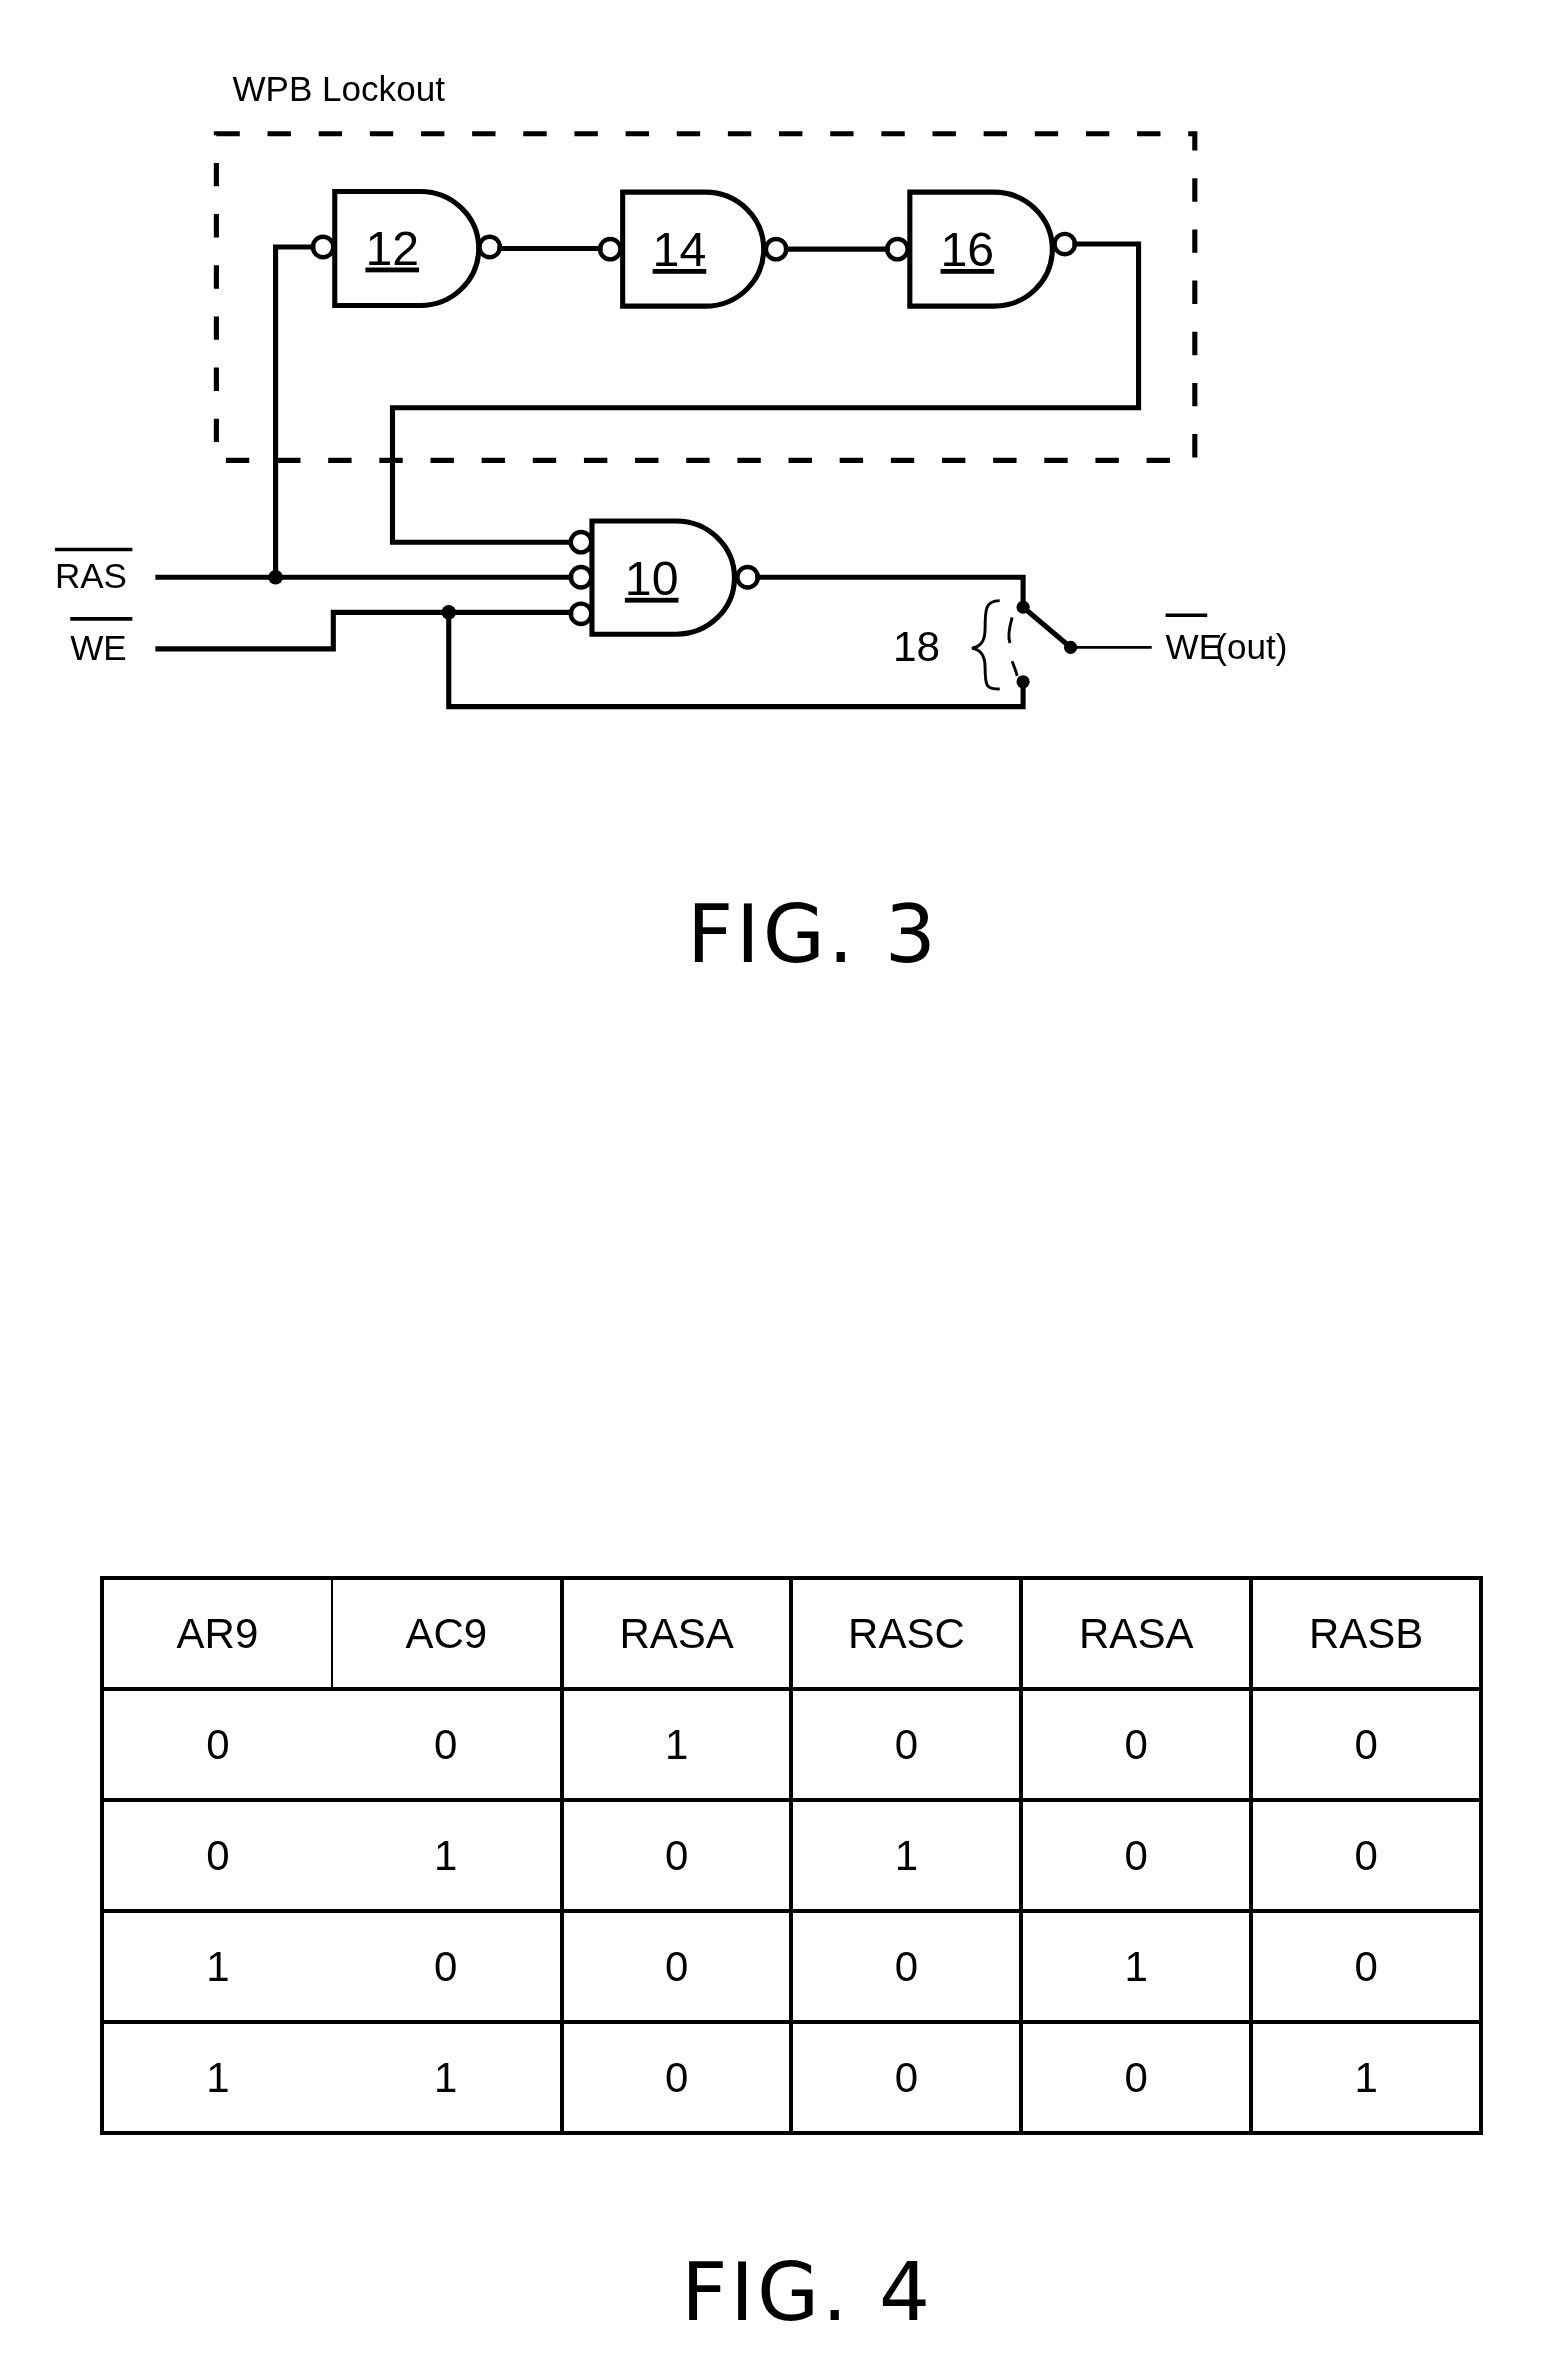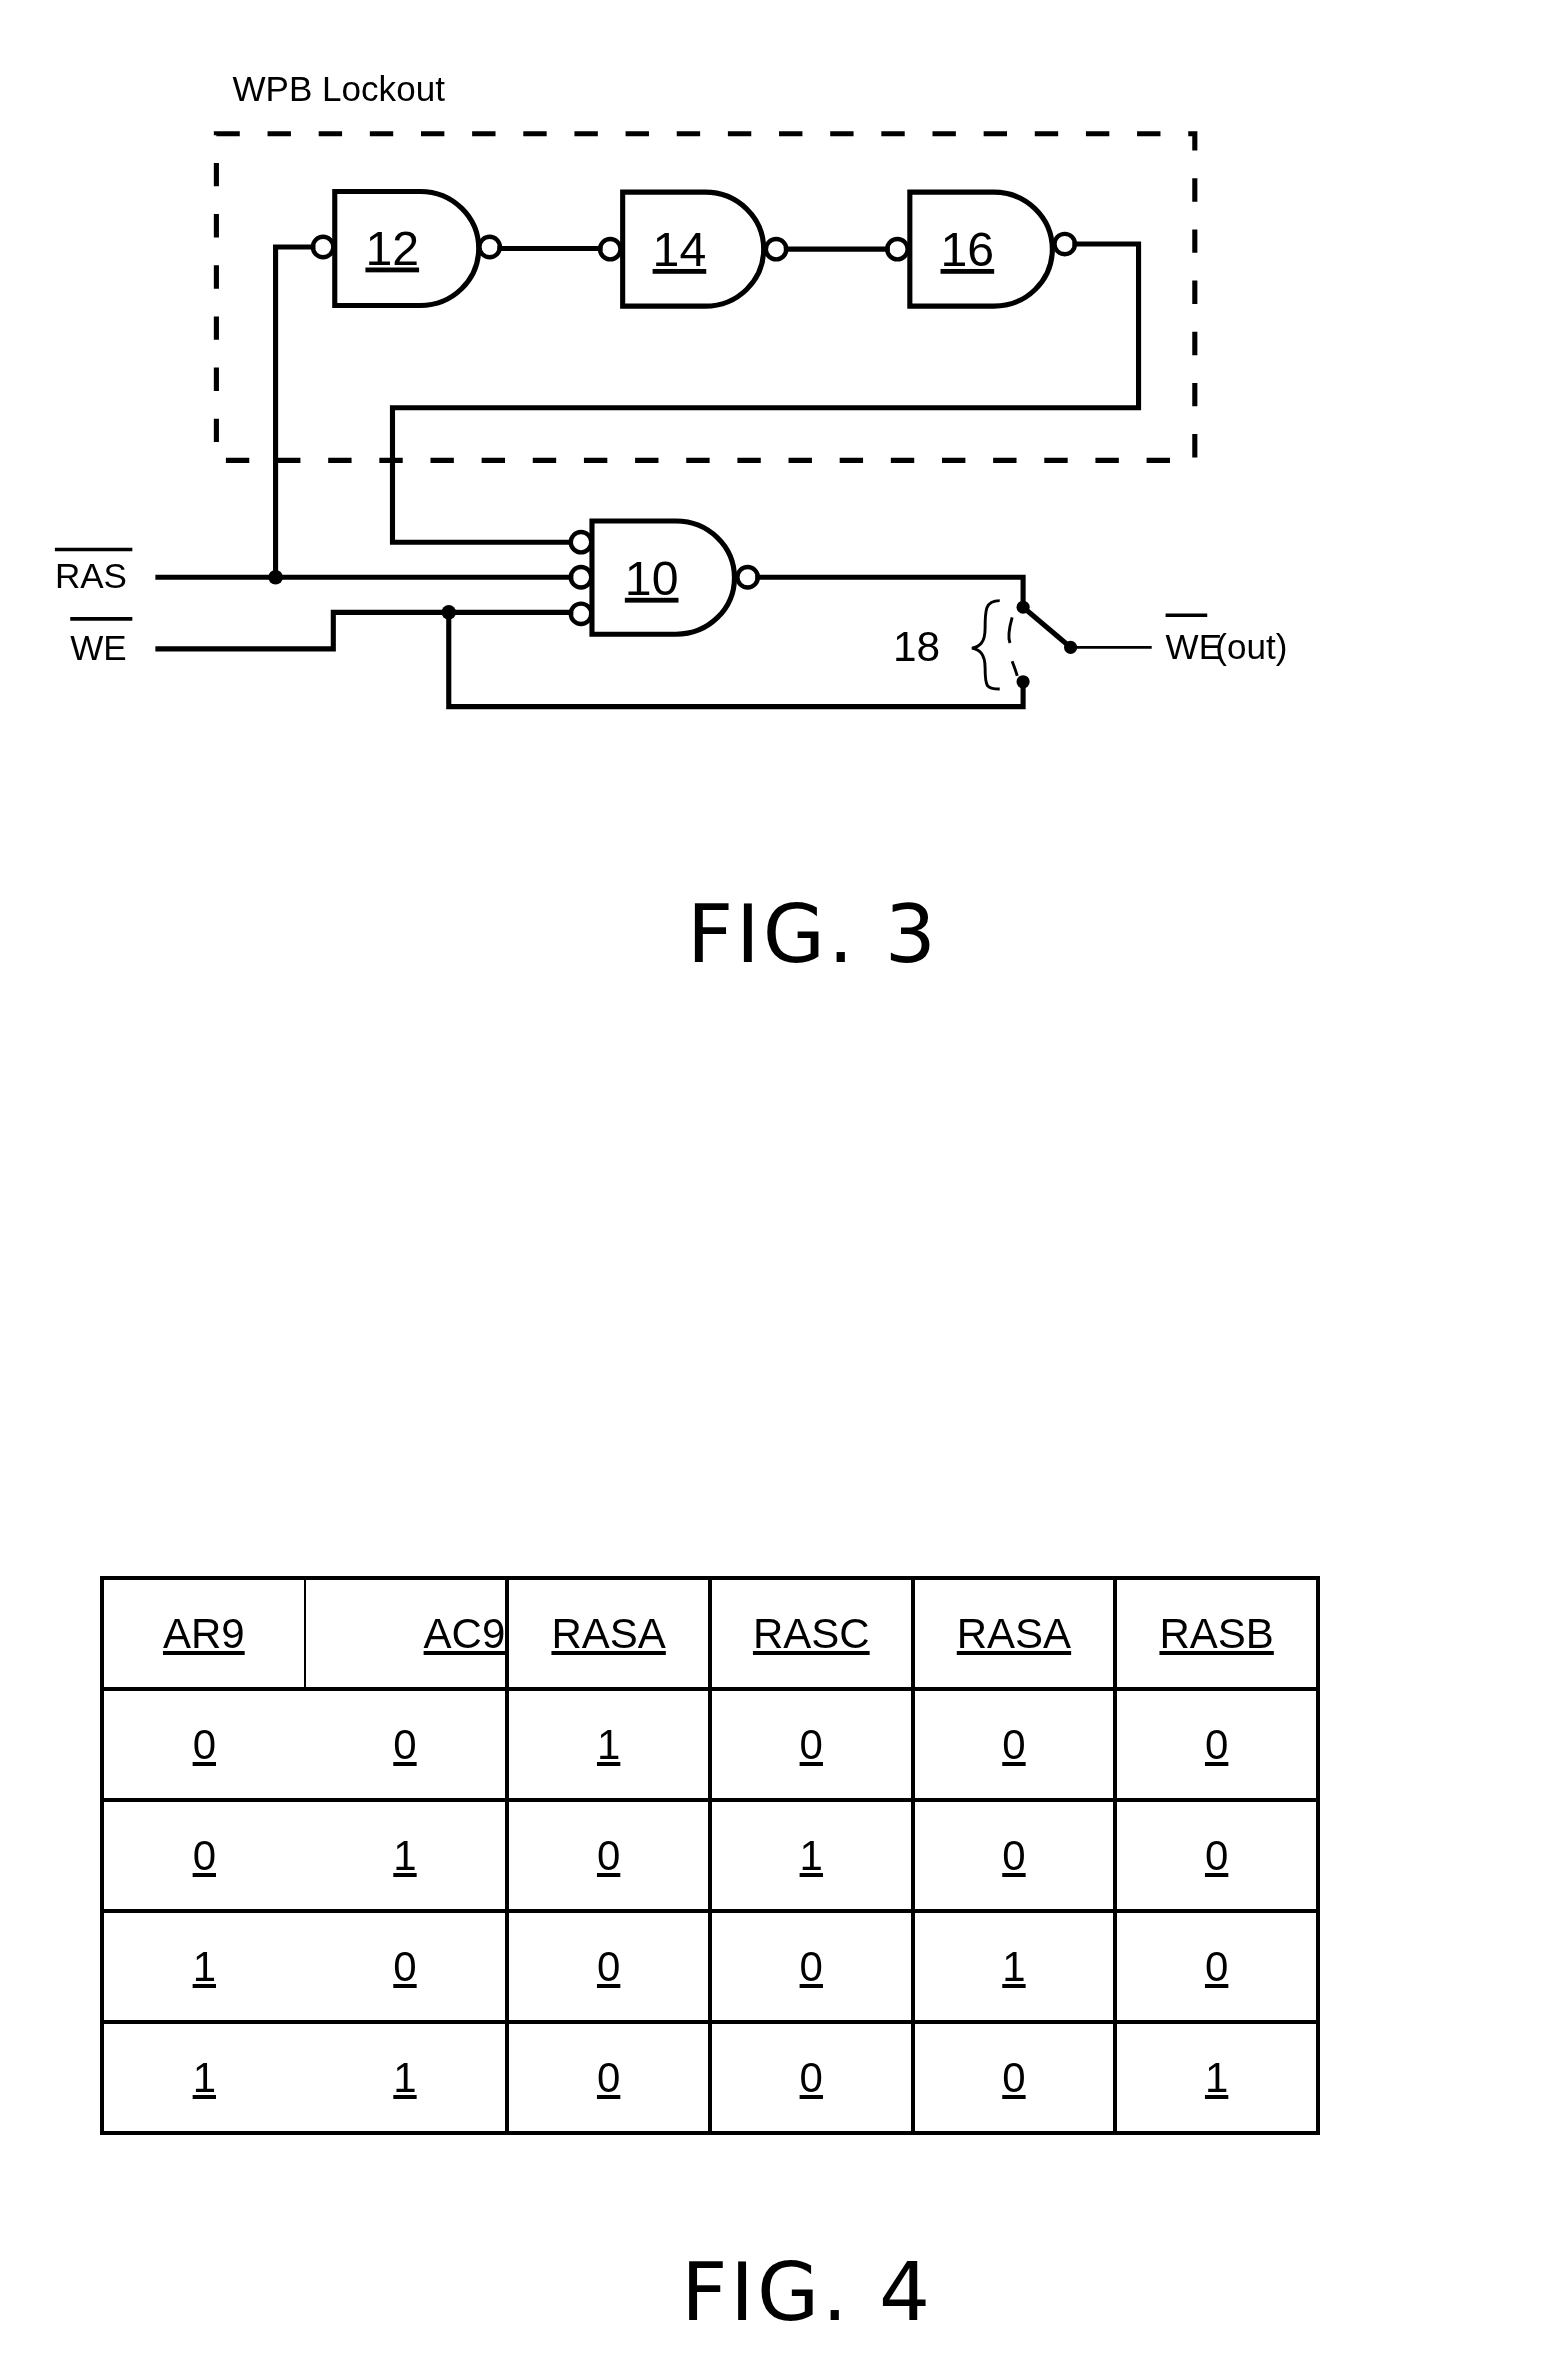--- a/index.html
+++ b/index.html
@@ -7,23 +7,23 @@
   svg#fig3 { position:absolute; left:0; top:0; }
   .wire { stroke:#000; stroke-width:7; fill:none; stroke-linecap:square; }
   .thin { stroke:#000; stroke-width:4; fill:none; }
   .gate { stroke:#000; stroke-width:7; fill:#fff; }
   .bubble { stroke:#000; stroke-width:6; fill:#fff; }
   .dot { fill:#000; }
   .dash { stroke:#000; stroke-width:7; fill:none; stroke-dasharray:32 38; }
   .lbl { font-family:"Liberation Sans", sans-serif; fill:#000; }
   .gatenum { font-size:66px; text-decoration:underline; }
   .fig { font-family:"DejaVu Sans", sans-serif; font-size:110px; fill:#000; letter-spacing:4px; }
-  table#truth { position:absolute; left:100px; top:1576px; width:1220px; border-collapse:collapse; table-layout:fixed;text-decoration:underline; }
+  table#truth { position:absolute; left:100px; top:1576px; width:1383px; border-collapse:collapse; table-layout:fixed; }
   table#truth td, table#truth th { border:4.4px solid #000; text-align:center; font-weight:normal; font-size:42px; height:107px; padding:0; }
-  table#truth th.nodiv-left { border-left-width:2.2px;text-align:right; }
+  table#truth th.nodiv-left { border-left-width:2.2px; }
   table#truth tr.body td.ar9 { border-right:none; }
   table#truth tr.body td.ac9 { border-left:none; }
   table#truth th.ar9 { border-right-width:2.2px; }
 </style>
 </head>
 <body>
 
 <svg id="fig3" width="1561" height="1023" viewBox="0 0 2136 1400" xmlns="http://www.w3.org/2000/svg">
 
   <text class="lbl" x="318" y="138" font-size="48">WPB Lockout</text>

